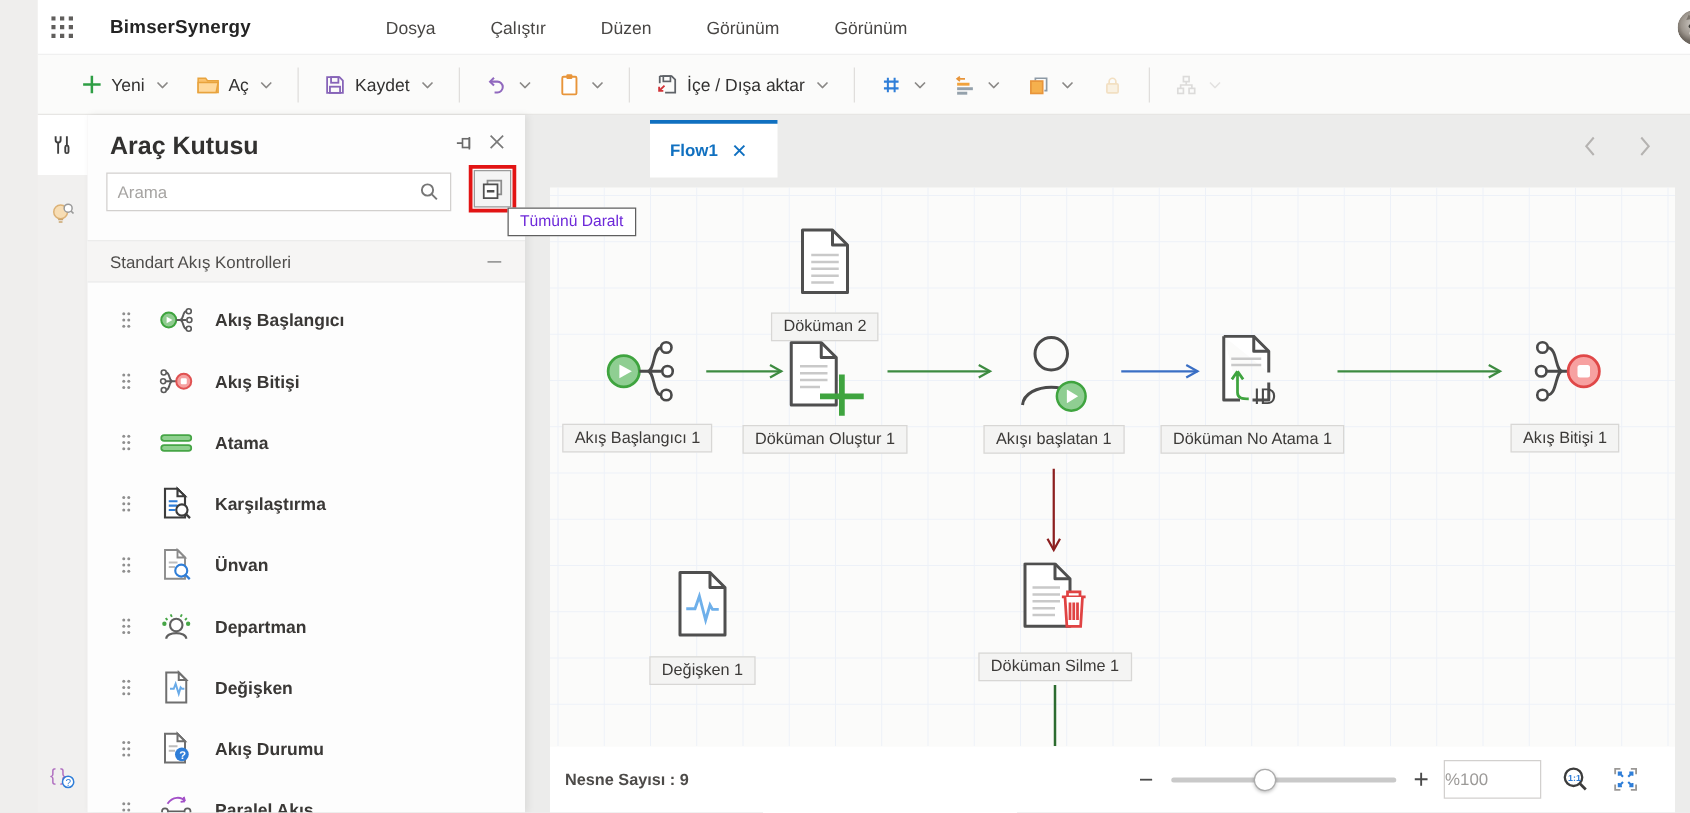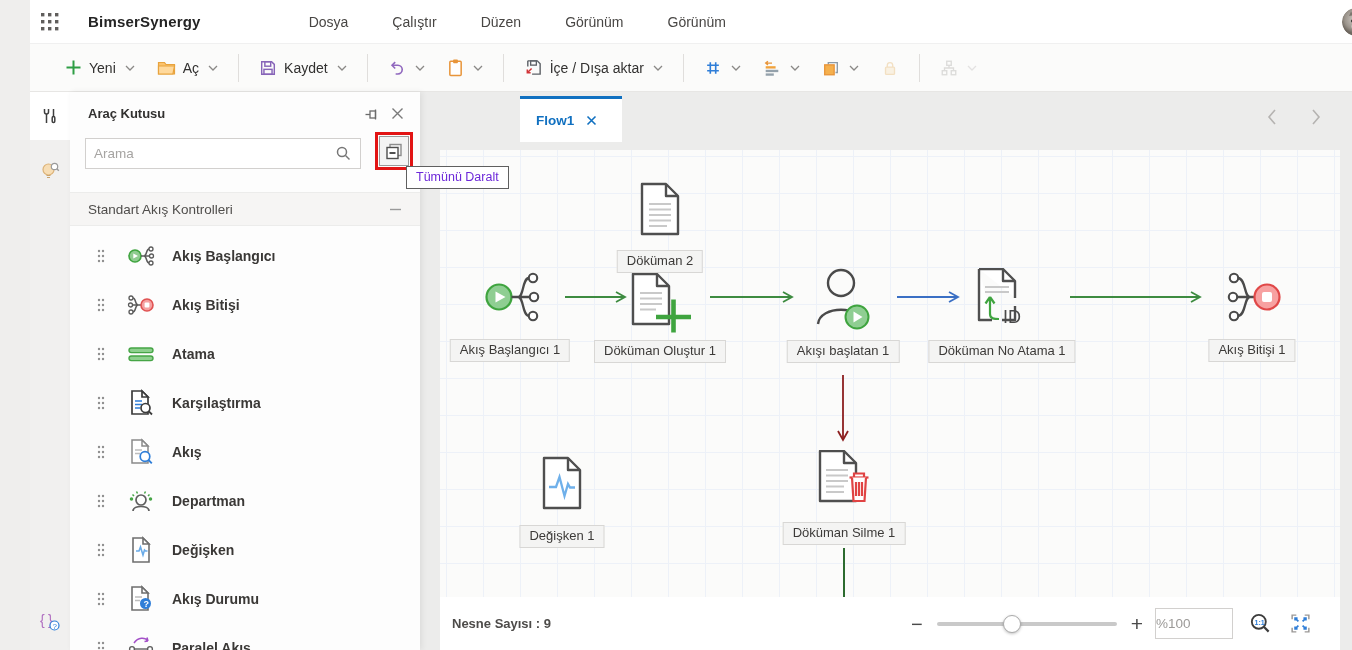--- a/index.html
+++ b/index.html
@@ -22,21 +22,21 @@
   .tbtn .chev { margin-left:2px; }
   .tb-divider { width:1px; height:28px; background:#e0dedc; margin:0 9px; }
   .tbtn.disabled { opacity:.55; cursor:default; }
 
   
   .rail { position:absolute; left:0; top:92px; width:40px; height:558px; background:#f1f0ef; }
   .rail-item { position:absolute; left:0; width:40px; height:48px; display:flex; align-items:center; justify-content:center; cursor:pointer; }
   .rail-item.active { background:#fff; }
 
   .toolbox { position:absolute; left:40px; top:92px; width:350px; height:558px; background:#fdfdfd; box-shadow:2px 0 6px rgba(0,0,0,.07); z-index:10; }
-  .tb-title { position:absolute; left:18px; top:14px; font-size:13px; font-weight:bold; color:#323130;text-align:center; }
+  .tb-title { position:absolute; left:18px; top:14px; font-size:20px; font-weight:bold; color:#323130;text-align:center; }
   .tb-pin { position:absolute; left:294px; top:14px; cursor:pointer; }
   .tb-close { position:absolute; left:320px; top:14px; cursor:pointer; }
   .searchbox { position:absolute; left:15px; top:46px; width:276px; height:31px; border:1px solid #d2d0ce; background:#fff; display:flex; align-items:center; }
   .searchbox input { flex:1; border:0; outline:0; padding:0 8px; font-size:13.5px; color:#555; background:transparent; font-family:inherit; }
   .searchbox input::placeholder { color:#a6a4a2; }
   .searchbox .mag { margin-right:8px; }
   .annotation-box { position:absolute; left:305px; top:40px; width:38px; height:38px; border:3px solid #e21414; display:flex; align-items:center; justify-content:center; z-index:55; background:transparent; }
   .collapse-btn { width:30px; height:30px; background:#f4f4f4; border:1px solid #9a9a9a; display:flex; align-items:center; justify-content:center; cursor:pointer; }
   .tooltip { position:absolute; left:376px; top:166px; background:#fff; border:1px solid #5f5f5f; padding:3px 9px 4px; font-size:12.5px; color:#6d28d9; z-index:60; white-space:nowrap; }
 
@@ -421,21 +421,21 @@
         </span>
         <span class="ticon">
           <svg width="30" height="30" viewBox="0 0 30 30" fill="none">
             <path d="M6 3 H16 L22 9 V26 H6 Z" fill="#fff" stroke="#8a8a8a" stroke-width="1.5"></path>
             <path d="M16 3 L22 9 H16 Z" fill="#fff" stroke="#8a8a8a" stroke-width="1.5"></path>
             <path d="M9 13 H16 M9 16.5 H14" stroke="#bdbdbd" stroke-width="1.6"></path>
             <circle cx="19" cy="19.5" r="4.8" fill="#fff" stroke="#2f7ed8" stroke-width="1.7"></circle>
             <path d="M22.5 23 L25.8 26.3" stroke="#2f7ed8" stroke-width="1.9"></path>
           </svg>
         </span>
-        <span class="tlabel">Akış</span>
+        <span class="tlabel">Ünvan</span>
       </div>
 
       <div class="tb-item">
         <span class="handle">
           <svg width="8" height="14" viewBox="0 0 8 14">
               <g fill="#8f8f8f">
                 <circle cx="2" cy="2" r="1.2"></circle>
                 <circle cx="6" cy="2" r="1.2"></circle>
                 <circle cx="2" cy="7" r="1.2"></circle>
                 <circle cx="6" cy="7" r="1.2"></circle>

